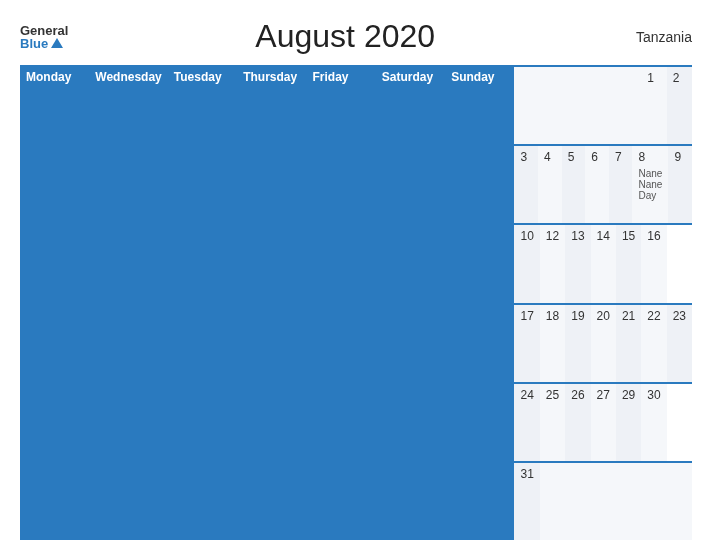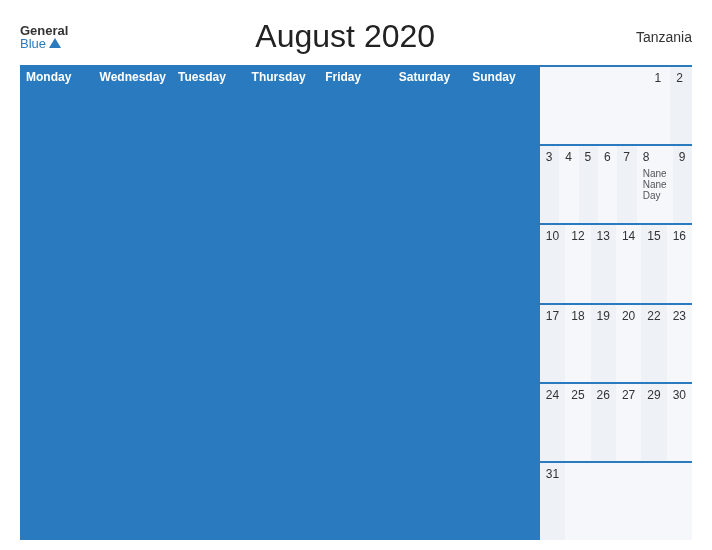--- a/index.html
+++ b/index.html
@@ -32,21 +32,21 @@
       line-height: 1;
     }
     .logo-general {
       font-size: 13px;
       font-weight: bold;
       color: #333;
       letter-spacing: 0;
     }
     .logo-blue {
       font-size: 13px;
-      font-weight: normal;
+      font-weight: bold;
       color: #2a7abf;
       display: flex;
       align-items: center;
       gap: 1px;
     }
     .logo-triangle {
       width: 0;
       height: 0;
       border-left: 6px solid transparent;
       border-right: 6px solid transparent;
@@ -222,20 +222,23 @@
           <div class="cal-cell">
             <div class="day-number">18</div>
           </div>
           <div class="cal-cell">
             <div class="day-number">19</div>
           </div>
           <div class="cal-cell">
             <div class="day-number">20</div>
           </div>
           <div class="cal-cell">
+            <div class="day-number">21</div>
+          </div>
+          <div class="cal-cell">
             <div class="day-number">22</div>
           </div>
           <div class="cal-cell">
             <div class="day-number">23</div>
           </div>
         </div>
         <div class="cal-week last-week">
           <div class="cal-cell">
             <div class="day-number">24</div>
           </div>

